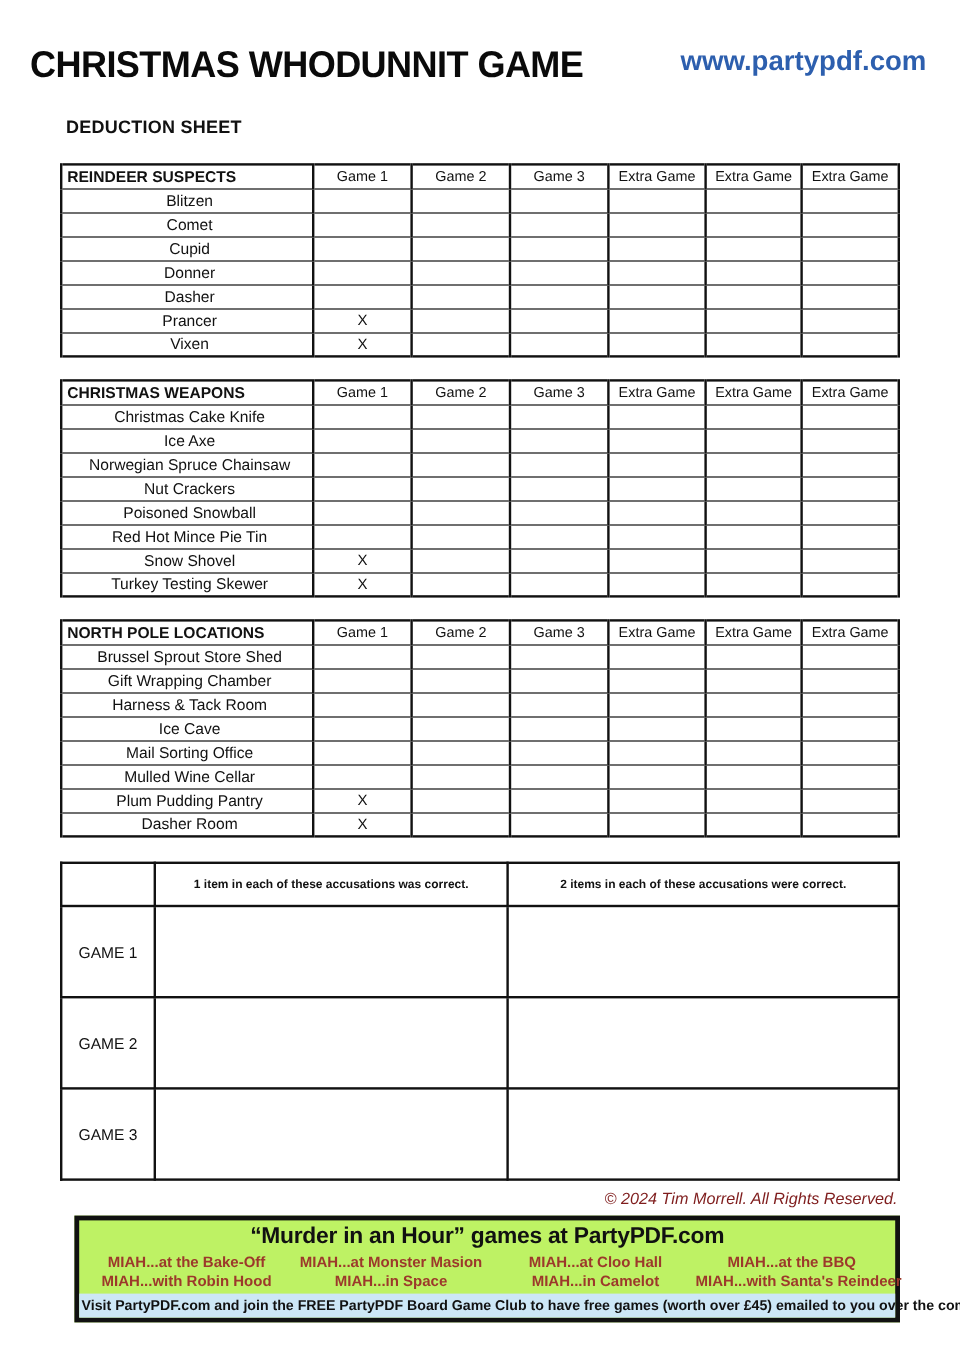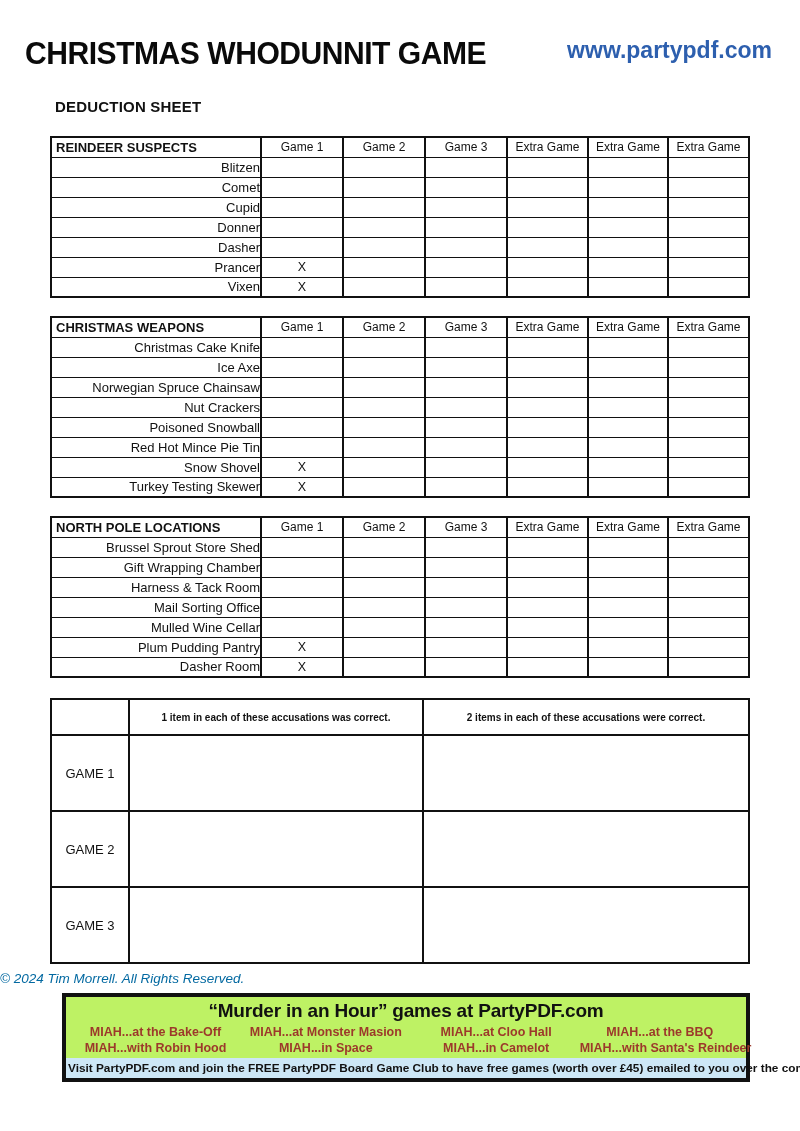--- a/index.html
+++ b/index.html
@@ -28,34 +28,34 @@
   table { border-collapse:collapse; table-layout:fixed; }
   .grid-table { width:698px; border:2px solid #111; margin-bottom:18px; }
   .grid-table th, .grid-table td {
     border:1px solid #111; border-left-width:2px; border-right-width:2px;
     height:20px; overflow:hidden; white-space:nowrap;
   }
   .grid-table th.name-head {
     font-size:13px; font-weight:bold; text-align:left; padding-left:4px;
   }
   .grid-table th.game-head { font-size:12px; font-weight:normal; text-align:center; }
-  .grid-table td.row-label { font-size:13px; font-weight:normal; text-align:right; padding-left:4px; }
+  .grid-table td.row-label { font-size:13px; font-weight:normal; text-align:center; padding-left:4px; }
   .grid-table td.mark-cell { font-size:12.5px; text-align:center; }
 
   
   .acc-table { width:698px; border:2px solid #111; margin-top:20px; }
   .acc-table th, .acc-table td { border:2px solid #111; }
   .acc-table th { height:36px; font-size:10px; font-weight:bold; text-align:center; }
   .acc-table td.acc-label { font-size:13px; text-align:center; height:76px; }
   .acc-table td.acc-space { height:76px; }
 
   
   .copyright {
-    margin:7px 52px 0 0; text-align:left;
-    font-size:13.5px; font-style:italic; color:#0369a1;
+    margin:7px 52px 0 0; text-align:right;
+    font-size:13.5px; font-style:italic; color:#7f1d1d;
   }
 
   
   .banner {
     margin:7px 50px 0 62px; width:688px;
     border:4px solid #111; background:#bef264;
   }
   .banner-title {
     text-align:center; font-size:19px; font-weight:bold; color:#111;
     padding:3px 0 2px 0; letter-spacing:-0.2px;
@@ -303,20 +303,29 @@
             <td class="row-label">Gift Wrapping Chamber</td>
             <td class="mark-cell"></td>
             <td class="mark-cell"></td>
             <td class="mark-cell"></td>
             <td class="mark-cell"></td>
             <td class="mark-cell"></td>
             <td class="mark-cell"></td>
           </tr>
           <tr>
             <td class="row-label">Harness &amp; Tack Room</td>
+            <td class="mark-cell"></td>
+            <td class="mark-cell"></td>
+            <td class="mark-cell"></td>
+            <td class="mark-cell"></td>
+            <td class="mark-cell"></td>
+            <td class="mark-cell"></td>
+          </tr>
+          <tr>
+            <td class="row-label">Ice Cave</td>
             <td class="mark-cell"></td>
             <td class="mark-cell"></td>
             <td class="mark-cell"></td>
             <td class="mark-cell"></td>
             <td class="mark-cell"></td>
             <td class="mark-cell"></td>
           </tr>
           <tr>
             <td class="row-label">Mail Sorting Office</td>
             <td class="mark-cell"></td>

